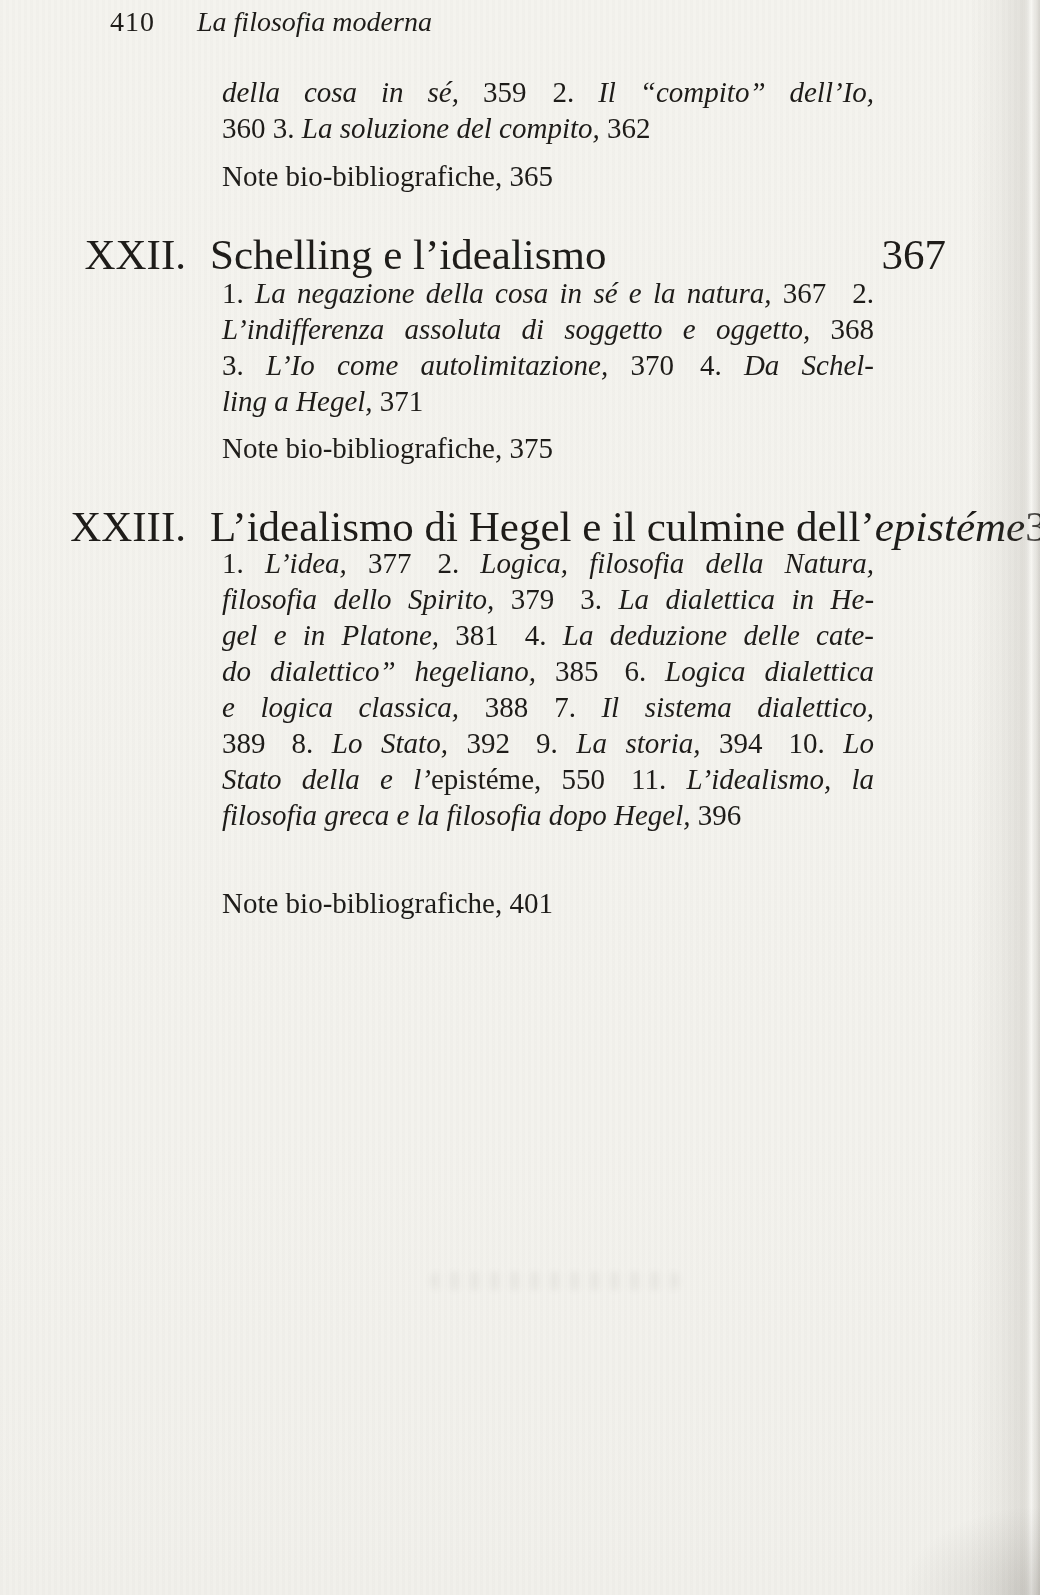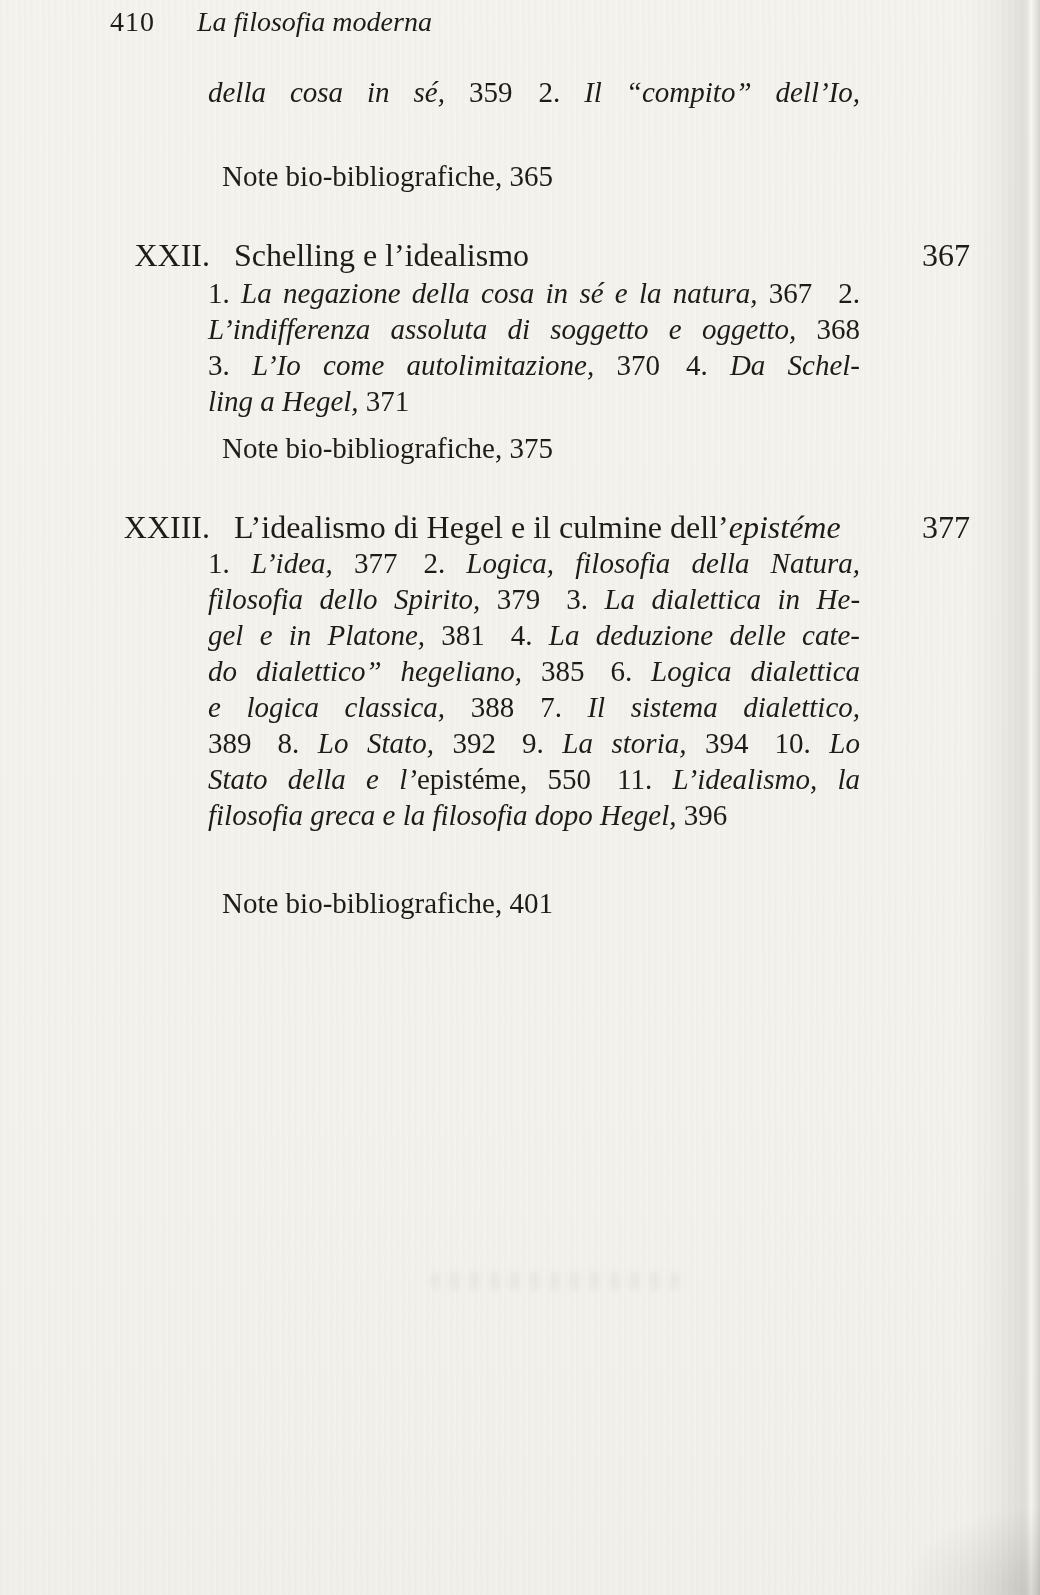--- a/index.html
+++ b/index.html
@@ -38,39 +38,39 @@
   }
   .running-head{
     position:absolute;top:4px;left:110px;
     display:flex;align-items:baseline;gap:42px;
     font-size:28px;line-height:36px;
   }
   .running-head .folio{letter-spacing:1px;}
   .it{font-style:italic;}
   .rm{font-style:normal;}
   .toc-body{
-    position:absolute;left:208px;width:652px;
+    position:absolute;left:222px;width:652px;
     font-size:29px;line-height:36px;
   }
   .toc-line{
     text-align:justify;
     text-align-last:justify;
     white-space:normal;
     height:36px;overflow:visible;
   }
   .toc-line.last{text-align-last:left;}
   .toc-line .gap{display:inline-block;width:26px;}
   .note-line{
     position:absolute;left:222px;
     font-size:29px;line-height:36px;white-space:nowrap;
   }
   .heading-row{
-    position:absolute;left:72px;width:898px; 
+    position:absolute;left:48px;width:898px; 
     display:flex;align-items:flex-end;
-    font-size:32px;line-height:36px;white-space:nowrap;
+    font-size:43px;line-height:36px;white-space:nowrap;
   }
   .heading-row .numeral{
     width:138px;text-align:right;flex:0 0 auto;
   }
   .heading-row .title{margin-left:24px;flex:0 0 auto;}
   .heading-row .spacer{flex:1 1 auto;}
   .heading-row .pageref{flex:0 0 auto;text-align:right;}
   
   #body-cont   {top:74px;}
   #note-1      {top:158px;}
@@ -87,20 +87,21 @@
 <div class="scan">
 
   <header class="running-head">
     <span class="folio rm">410</span>
     <span class="it">La filosofia moderna</span>
   </header>
 
   <section>
     <div id="body-cont" class="toc-body">
         <div class="toc-line"><span class="it">della cosa in sé,</span><span class="rm"> 359</span><span class="gap"></span><span class="rm">2. </span><span class="it">Il “compito” dell’Io,</span></div>
+        <div class="toc-line last"><span class="rm">360 3. </span><span class="it">La soluzione del compito,</span><span class="rm"> 362</span></div>
       </div>
     <div id="note-1" class="note-line rm">Note bio-bibliografiche, 365</div>
   </section>
 
   <section>
     <div id="head-22" class="heading-row">
       <span class="numeral rm">XXII.</span>
       <span class="title"><span class="rm">Schelling e l’idealismo</span></span>
       <span class="spacer"></span>
       <span class="pageref rm">367</span>

